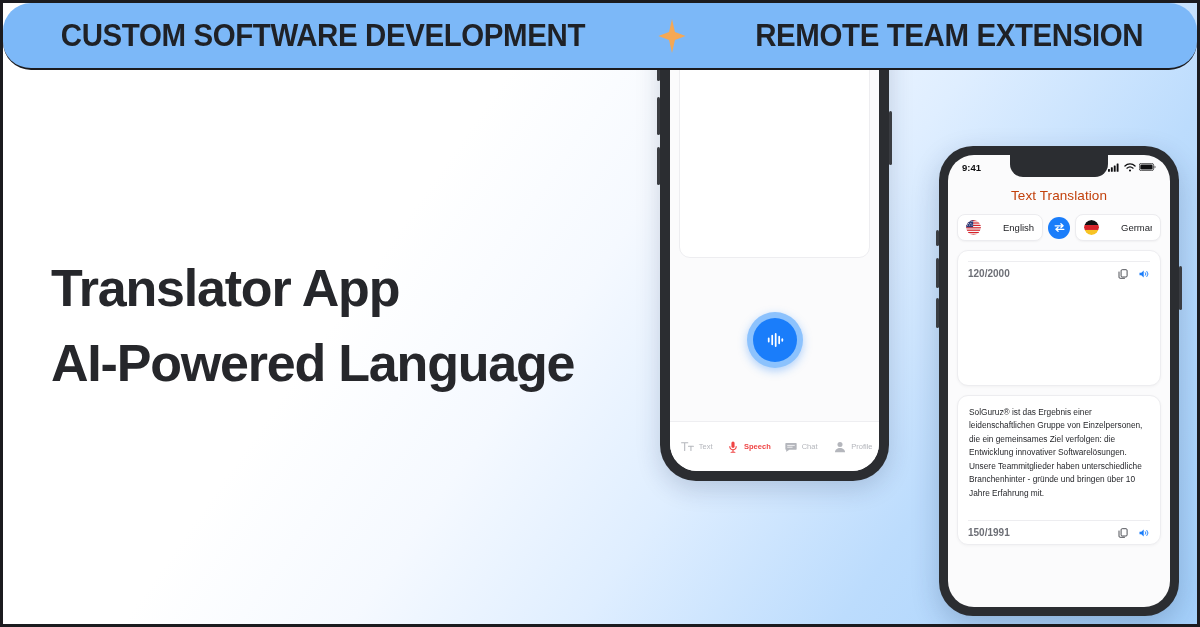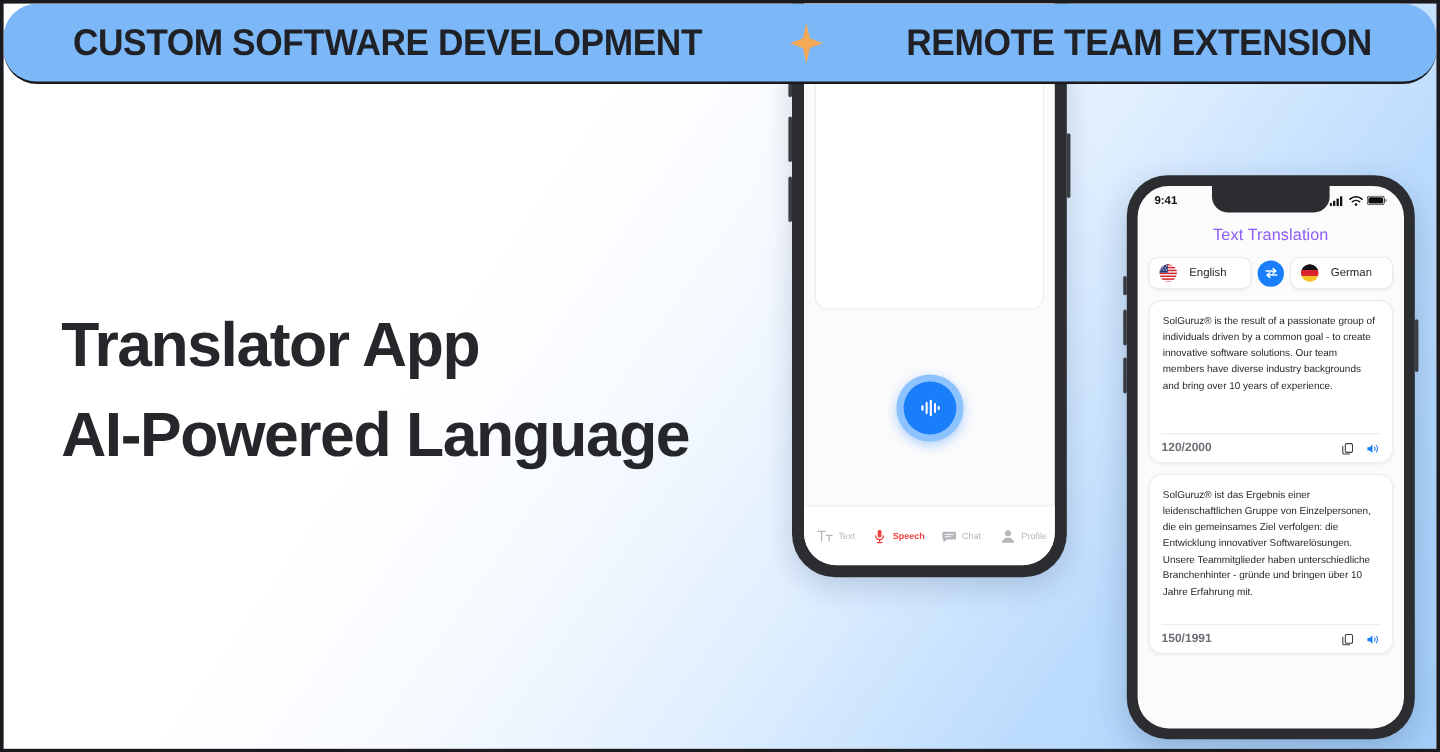--- a/index.html
+++ b/index.html
@@ -135,39 +135,39 @@
     display:flex; align-items:center; justify-content:space-between;
     padding:0 14px;
     font-size:9.5px; font-weight:bold; color:#0e0e10;
   }
   .status-icons{ display:flex; align-items:center; gap:3px; }
 
   
   .screen-title{
     text-align:center;
     font-size:13.5px;
-    color:#8b5cf6;
+    color:#c2410c;
     padding:9px 12px 11px;
     letter-spacing:.1px;
   }
 
   
   .lang-row{
     display:flex; align-items:center;
     padding:0 9px; gap:5px;
     position:relative;
   }
   .lang-chip{
     flex:1;
     height:27px;
     background:#fff;
     border:1px solid #ececef;
     border-radius:8px;
     display:flex; align-items:center;
-    gap:10px;
+    gap:22px;
     padding:0 8px;
     box-shadow:0 1px 2px rgba(0,0,0,.045);
     min-width:0;
   }
   .lang-chip .lbl{
     font-size:9.5px; color:#1d1e22;
     white-space:nowrap; overflow:hidden;
   }
   .flag{ flex:0 0 auto; width:15px; height:15px; border-radius:50%; display:block; }
   .swap-btn{
@@ -510,21 +510,20 @@
         </div>
         <div class="lang-chip">
           <svg class="flag">
               <use href="#sym-deflag"></use>
             </svg>
           <span class="lbl">German</span>
         </div>
       </div>
 
       <div class="tcard" id="card-source">
-        <p>SolGuruz® is the result of a passionate group of individuals driven by a common goal - to create innovative software solutions. Our team members have diverse industry backgrounds and bring over 10 years of experience.</p>
         <div class="tcard-footer">
           <span class="counter">120/2000</span>
           <span class="card-actions">
             <svg width="12" height="12">
                 <use href="#sym-copy"></use>
               </svg>
             <svg width="12" height="12">
                 <use href="#sym-speaker"></use>
               </svg>
           </span>

